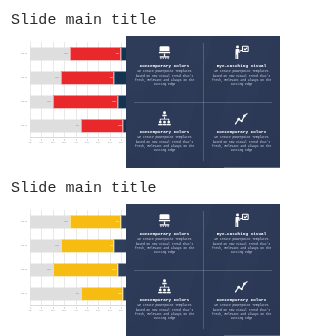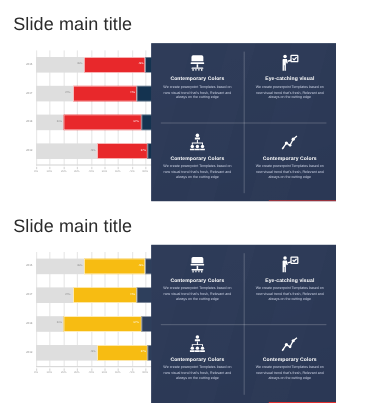--- a/index.html
+++ b/index.html
@@ -1,18 +1,18 @@
 <!DOCTYPE html>
 <html><head>
 <meta charset="utf-8">
 <style>
   html,body{margin:0;padding:0;background:#ffffff;}
   body{width:300px;height:336px;font-family:"Liberation Sans",sans-serif;overflow:hidden;}
   .deck{width:300px;height:336px;position:relative;}
-  .slide{position:relative;width:280px;height:168px;background:#ffffff;overflow:hidden;}
+  .slide{position:relative;width:280px;height:168px;background:#ffffff;overflow:hidden;font-family:Liberation Mono, monospace;}
   .slide-title{position:absolute;left:11px;top:12px;font-size:15px;color:#2b2b2b;letter-spacing:.1px;white-space:nowrap;}
 
   
   .chart{position:absolute;left:14px;top:42px;width:130px;height:108px;}
   .plot{position:absolute;left:16px;top:0;right:0;bottom:12px;}
   .gridlines{position:absolute;inset:0;}
   .gridline{position:absolute;top:0;bottom:0;width:1px;background:#e9e9e9;}
   .axis-line{position:absolute;left:0;right:0;bottom:0;height:1px;background:#d9d9d9;}
   .bar-row{position:absolute;left:0;right:0;display:flex;align-items:center;}
   .seg{height:100%;position:relative;display:flex;align-items:center;justify-content:flex-end;box-sizing:border-box;}

